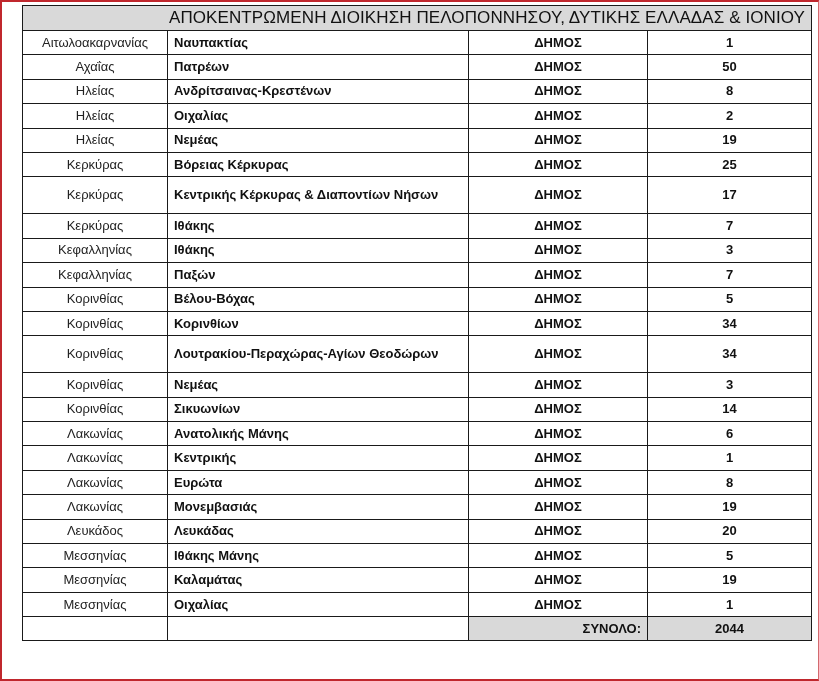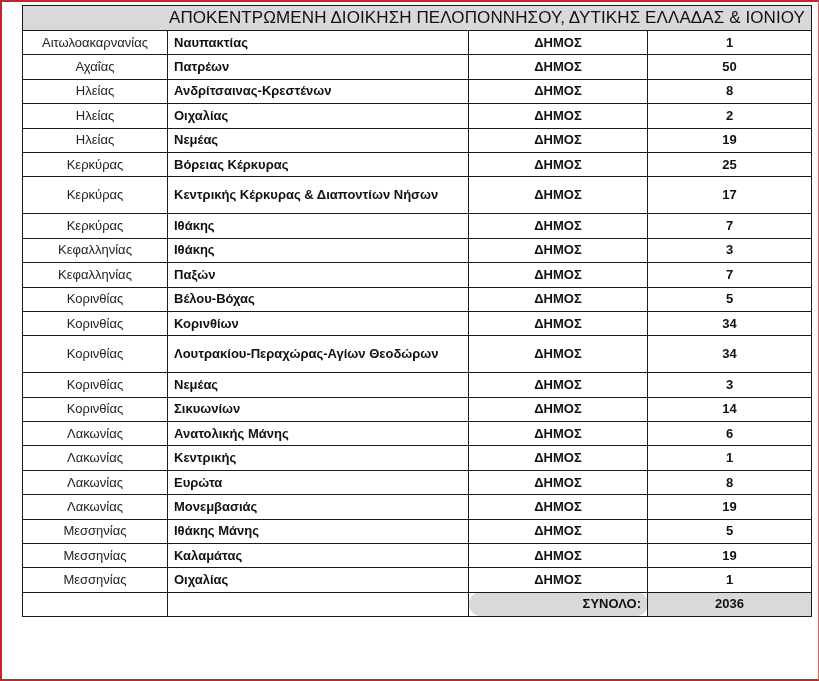--- a/index.html
+++ b/index.html
@@ -35,21 +35,21 @@
     text-align: right;
     letter-spacing: 0.1px;
     color: #111;
   }
   td.pref { text-align: center; font-weight: normal; color: #222; height: 23.4px; }
   td.muni { text-align: left; font-weight: bold; padding-left: 7px; }
   td.kind { text-align: center; font-weight: bold; font-size: 12px; }
   td.num  { text-align: center; font-weight: bold; }
   tr.tall td { height: 36px; }
   tr.total td { height: 23px; }
-  td.total-label { background: #d9d9d9; text-align: right; font-weight: bold; font-size: 12px; padding-right: 12px; border-radius: 12px; }
+  td.total-label { background: #d9d9d9; text-align: right; font-weight: bold; font-size: 12px; padding-right: 12px; }
   td.total-value { background: #d9d9d9; text-align: center; font-weight: bold; }
 </style>
 </head>
 <body>
 
 <div class="frame"></div>
 
 <table class="doc">
   <colgroup>
     <col style="width:145px">
@@ -171,20 +171,26 @@
         <td class="kind">ΔΗΜΟΣ</td>
         <td class="num">8</td>
       </tr>
       <tr>
         <td class="pref">Λακωνίας</td>
         <td class="muni">Μονεμβασιάς</td>
         <td class="kind">ΔΗΜΟΣ</td>
         <td class="num">19</td>
       </tr>
       <tr>
+        <td class="pref">Λευκάδος</td>
+        <td class="muni">Λευκάδας</td>
+        <td class="kind">ΔΗΜΟΣ</td>
+        <td class="num">20</td>
+      </tr>
+      <tr>
         <td class="pref">Μεσσηνίας</td>
         <td class="muni">Ιθάκης Μάνης</td>
         <td class="kind">ΔΗΜΟΣ</td>
         <td class="num">5</td>
       </tr>
       <tr>
         <td class="pref">Μεσσηνίας</td>
         <td class="muni">Καλαμάτας</td>
         <td class="kind">ΔΗΜΟΣ</td>
         <td class="num">19</td>
@@ -192,16 +198,16 @@
       <tr>
         <td class="pref">Μεσσηνίας</td>
         <td class="muni">Οιχαλίας</td>
         <td class="kind">ΔΗΜΟΣ</td>
         <td class="num">1</td>
       </tr>
       <tr class="total">
         <td></td>
         <td></td>
         <td class="total-label">ΣΥΝΟΛΟ:</td>
-        <td class="total-value">2036</td>
+        <td class="total-value">2044</td>
       </tr>
     </tbody>
 </table>
 
 </body></html>

